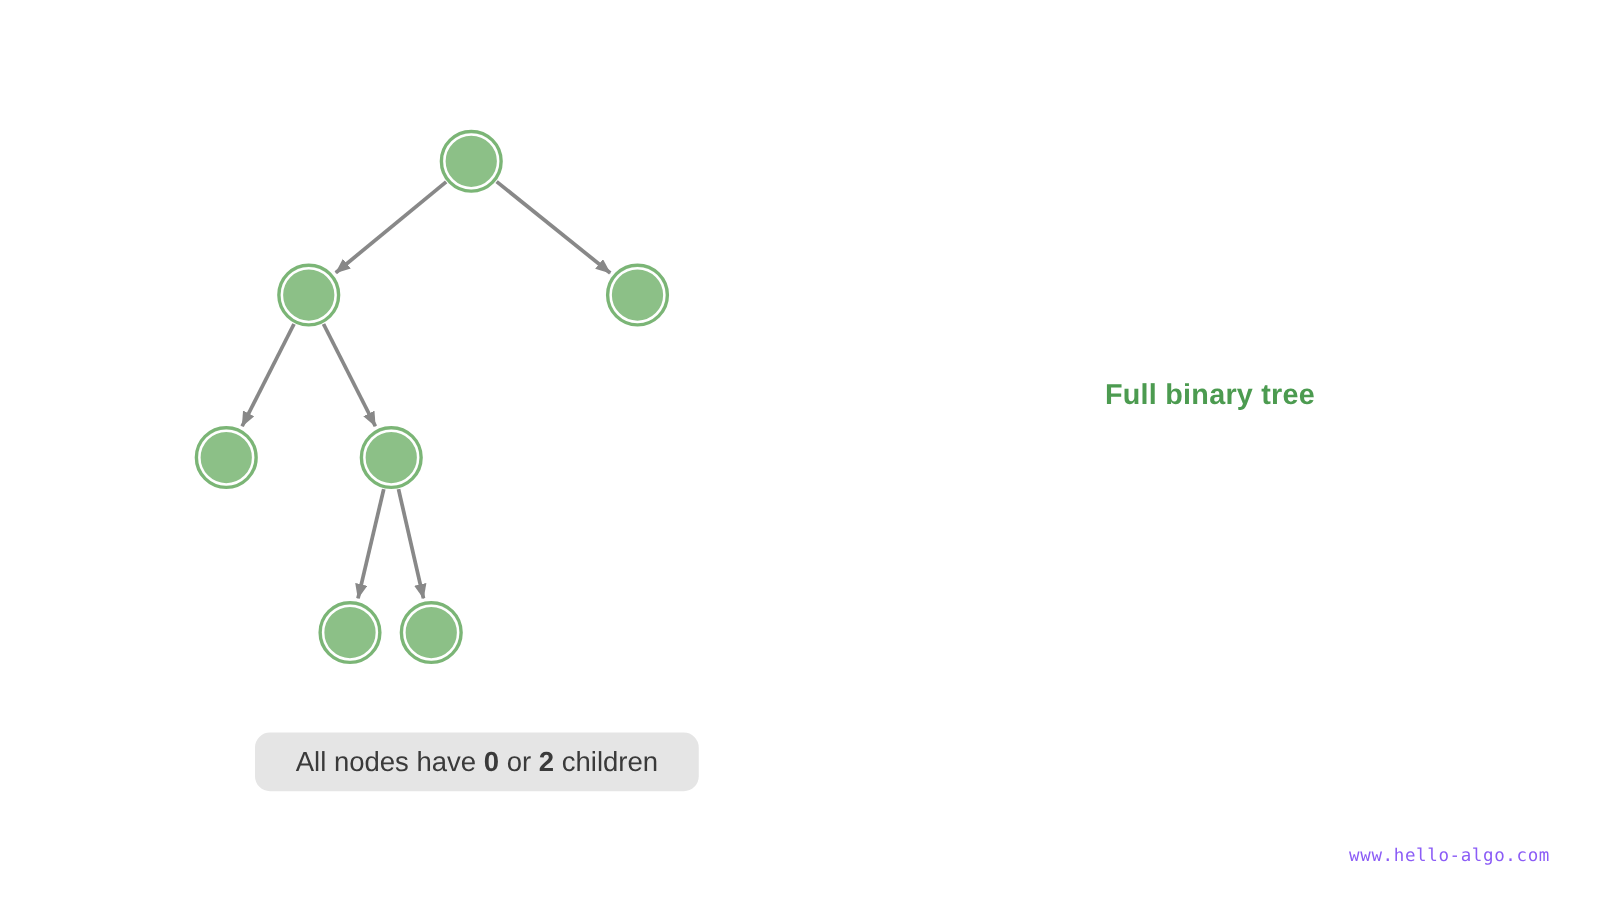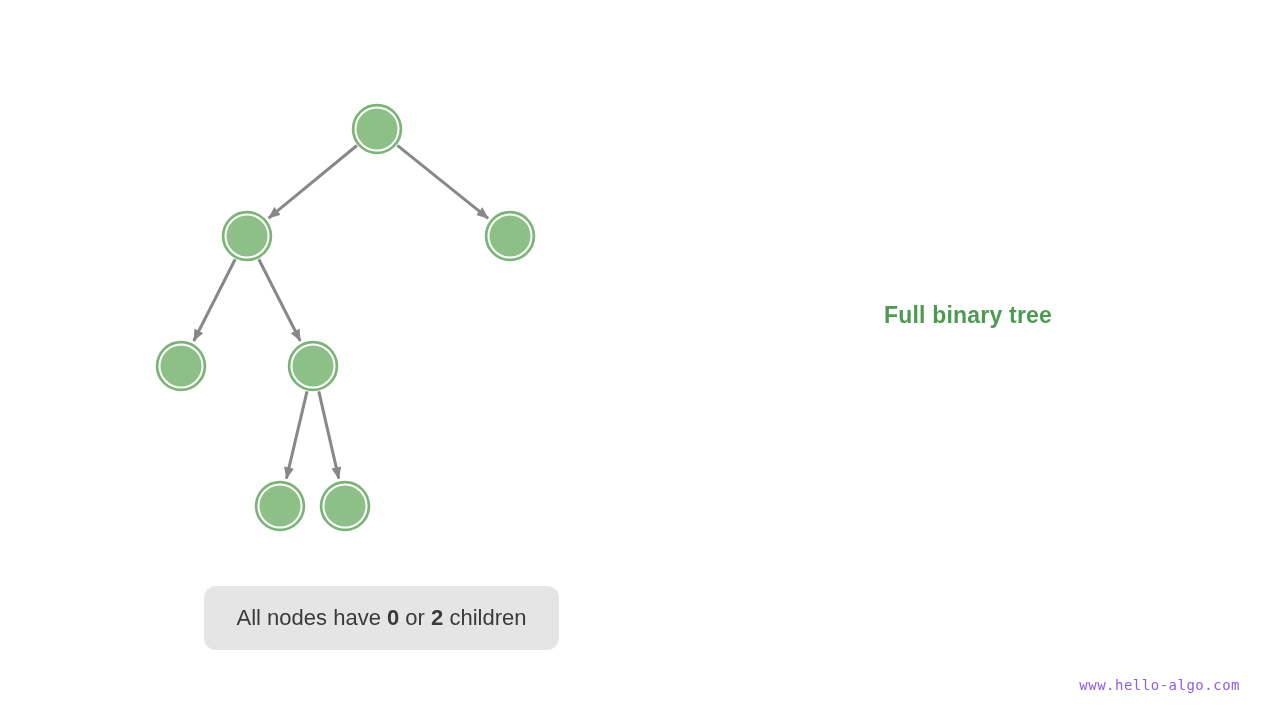--- a/index.html
+++ b/index.html
@@ -20,21 +20,21 @@
     font-weight: 700;
     letter-spacing: 0.2px;
     line-height: 1.3;
   }
 
   .caption-box {
     position: absolute;
     left: 204px;
     top: 586px;
     width: 355px;
-    height: 64px;
+    height: 47px;
     border-radius: 12px;
     display: flex;
     align-items: center;
     justify-content: center;
     font-size: 22px;
     line-height: 1;
     white-space: pre;
   }
   .caption-box .b { font-weight: 700; }
 

